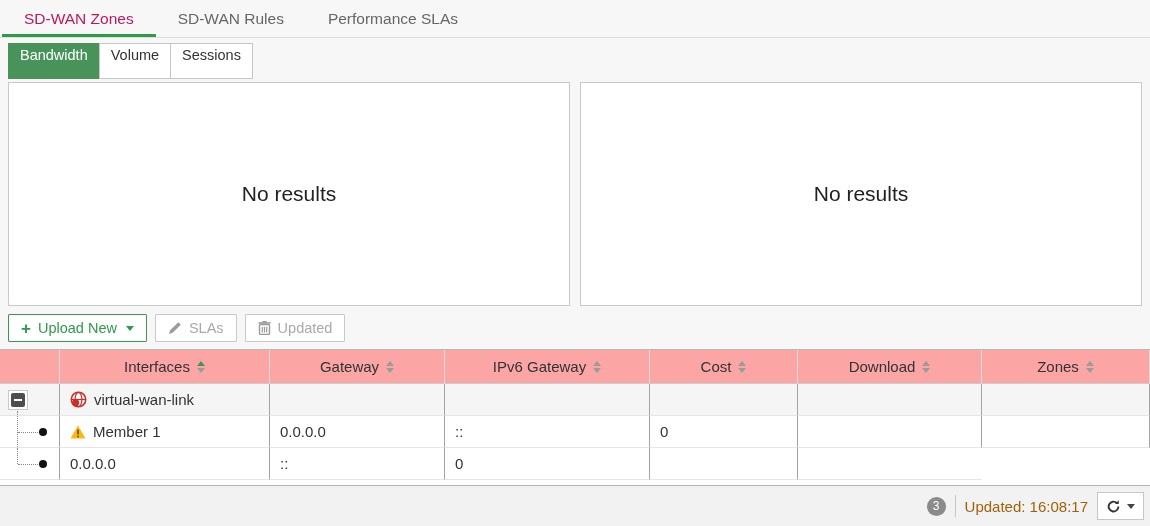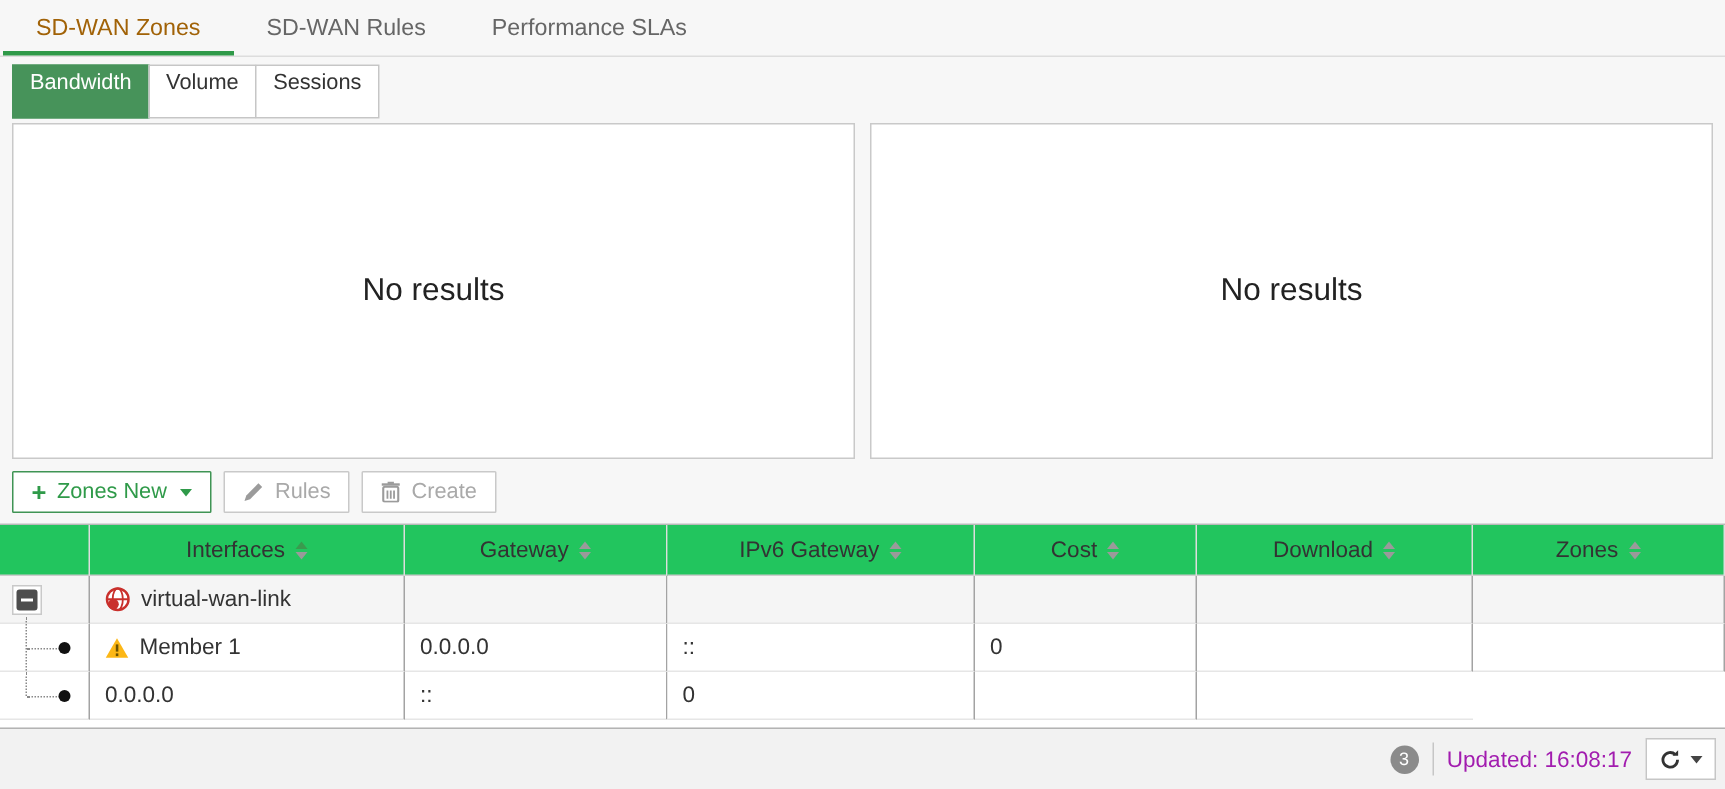--- a/index.html
+++ b/index.html
@@ -7,42 +7,42 @@
   body {
     position: relative;
     font-family: "Liberation Sans", sans-serif;
     background: #f7f7f7;
     color: #333;
     overflow: hidden;
   }
   
   .tabbar { height:38px; background:#f7f7f7; border-bottom:1px solid #ddd; display:flex; padding-left:2px; }
   .tab { padding:0 22px; line-height:37px; font-size:15.5px; color:#666; position:relative; cursor:pointer; white-space:nowrap; }
-  .tab.active { color:#a16207; }
+  .tab.active { color:#be185d; }
   .tab.active::after { content:""; position:absolute; left:0; right:0; bottom:0; height:3px; background:#2f9a49; }
   
   .subtabs { display:flex; margin:5px 0 0 8px; }
   .subtab { font-size:14.5px; padding:3px 11px 15px; border:1px solid #c6c6c6; background:#fff; color:#333; margin-right:-1px; cursor:pointer; }
   .subtab.active { background:#47935a; border-color:#47935a; color:#fff; }
   
   .charts { display:flex; gap:10px; margin:3px 8px 0 8px; }
   .chart-panel { flex:1; height:224px; background:#fff; border:1px solid #c9c9c9; display:flex; align-items:center; justify-content:center; }
   .no-results { font-size:21px; color:#222; }
   
   .toolbar { margin:8px 8px 7px 8px; display:flex; gap:8px; align-items:center; }
   .btn { display:inline-flex; align-items:center; gap:7px; height:28px; padding:0 12px; background:#fff; border:1px solid #c9c9c9; font-size:14.5px; cursor:pointer; border-radius:1px; }
   .btn.primary { border-color:#3f9454; color:#2f9a49; }
   .btn.disabled { color:#a9a9a9; cursor:default; }
   .plus-glyph { color:#2f9a49; font-size:17px; font-weight:bold; line-height:1; }
   .caret { width:0; height:0; border-left:4px solid transparent; border-right:4px solid transparent; border-top:5px solid #2f9a49; display:inline-block; margin-left:2px; }
   .caret.dark { border-top-color:#444; margin-left:0; }
   
   .table-wrap { background:#fff; }
   .tbl { display:grid; grid-template-columns:60px 210px 175px 205px 148px 184px 168px; border-top:1px solid #b9b9b9; }
-  .th { background:#22c55e; height:34px; display:flex; align-items:center; justify-content:center; gap:7px; font-size:15px; color:#333;
+  .th { background:#fca5a5; height:34px; display:flex; align-items:center; justify-content:center; gap:7px; font-size:15px; color:#333;
         border-bottom:1px solid #ccc; border-right:1px solid #ddd; cursor:pointer; }
   .th:last-child, .td:last-child { border-right:none; }
   .sort { display:inline-flex; flex-direction:column; gap:2px; }
   .sort b { width:0; height:0; border-left:4.5px solid transparent; border-right:4.5px solid transparent; display:block; }
   .sort .up { border-bottom:5px solid #9a9a9a; }
   .sort .down { border-top:5px solid #9a9a9a; }
   .sort.active .up { border-bottom-color:#3a9a4e; }
   .td { height:32px; display:flex; align-items:center; gap:7px; padding:0 10px; font-size:15px; background:#fff;
         border-bottom:1px solid #e6e6e6; border-right:1px solid #a3a3a3; }
   .td.zone-bg { background:#f5f5f5; }
@@ -55,21 +55,21 @@
   .vline.full { top:0; bottom:0; }
   .vline.half { top:0; height:50%; }
   .hline { position:absolute; left:18px; top:50%; width:22px; border-top:1px dotted #888; }
   .bullet { position:absolute; left:39px; top:50%; transform:translateY(-50%); width:8px; height:8px; border-radius:50%; background:#111; }
   .cell-text { white-space:nowrap; }
   
   .footer { position:absolute; left:0; right:0; bottom:0; height:41px; background:#f2f2f2; border-top:1px solid #b3b3b3;
             display:flex; align-items:center; justify-content:flex-end; gap:9px; padding-right:6px; }
   .badge { min-width:19px; height:19px; border-radius:50%; background:#8b8b8b; color:#fff; font-size:12px; display:flex; align-items:center; justify-content:center; }
   .vdiv { width:1px; height:22px; background:#c6c6c6; }
-  .updated { font-size:15px; color:#a21caf; }
+  .updated { font-size:15px; color:#a16207; }
   .refresh-btn { width:47px; height:28px; background:#fff; border:1px solid #c6c6c6; display:flex; align-items:center; justify-content:center; gap:6px; cursor:pointer; }
   .icon-svg { display:block; }
 </style>
 </head>
 <body>
 
 <div class="tabbar">
   <div class="tab active">SD-WAN Zones</div>
   <div class="tab">SD-WAN Rules</div>
   <div class="tab">Performance SLAs</div>
@@ -86,39 +86,39 @@
     <span class="no-results">No results</span>
   </div>
   <div class="chart-panel">
     <span class="no-results">No results</span>
   </div>
 </div>
 
 <div class="toolbar">
   <button class="btn primary">
     <span class="plus-glyph">+</span>
-    <span>Zones New</span>
+    <span>Upload New</span>
     <span class="caret"></span>
   </button>
   <button class="btn disabled">
     <svg class="icon-svg" width="14" height="14" viewBox="0 0 14 14">
       <path d="M1 13 L2.2 9.3 L10.3 1.2 L12.8 3.7 L4.7 11.8 Z" fill="#9b9b9b"></path>
     </svg>
-    <span>Rules</span>
+    <span>SLAs</span>
   </button>
   <button class="btn disabled">
     <svg class="icon-svg" width="13" height="14" viewBox="0 0 13 14">
       <rect x="1.5" y="3.5" width="10" height="10" rx="1" fill="none" stroke="#9b9b9b" stroke-width="1.4"></rect>
       <rect x="0.5" y="1.2" width="12" height="1.6" fill="#9b9b9b"></rect>
       <rect x="4.4" y="0" width="4.2" height="1.6" fill="#9b9b9b"></rect>
       <line x1="4.3" y1="6" x2="4.3" y2="11.5" stroke="#9b9b9b" stroke-width="1.2"></line>
       <line x1="6.5" y1="6" x2="6.5" y2="11.5" stroke="#9b9b9b" stroke-width="1.2"></line>
       <line x1="8.7" y1="6" x2="8.7" y2="11.5" stroke="#9b9b9b" stroke-width="1.2"></line>
     </svg>
-    <span>Create</span>
+    <span>Updated</span>
   </button>
 </div>
 
 <div class="table-wrap" style="padding-bottom:15px;">
   <div class="tbl">
 
     <div class="th"></div>
     <div class="th">
       <span>Interfaces</span>
       <span class="sort active">

